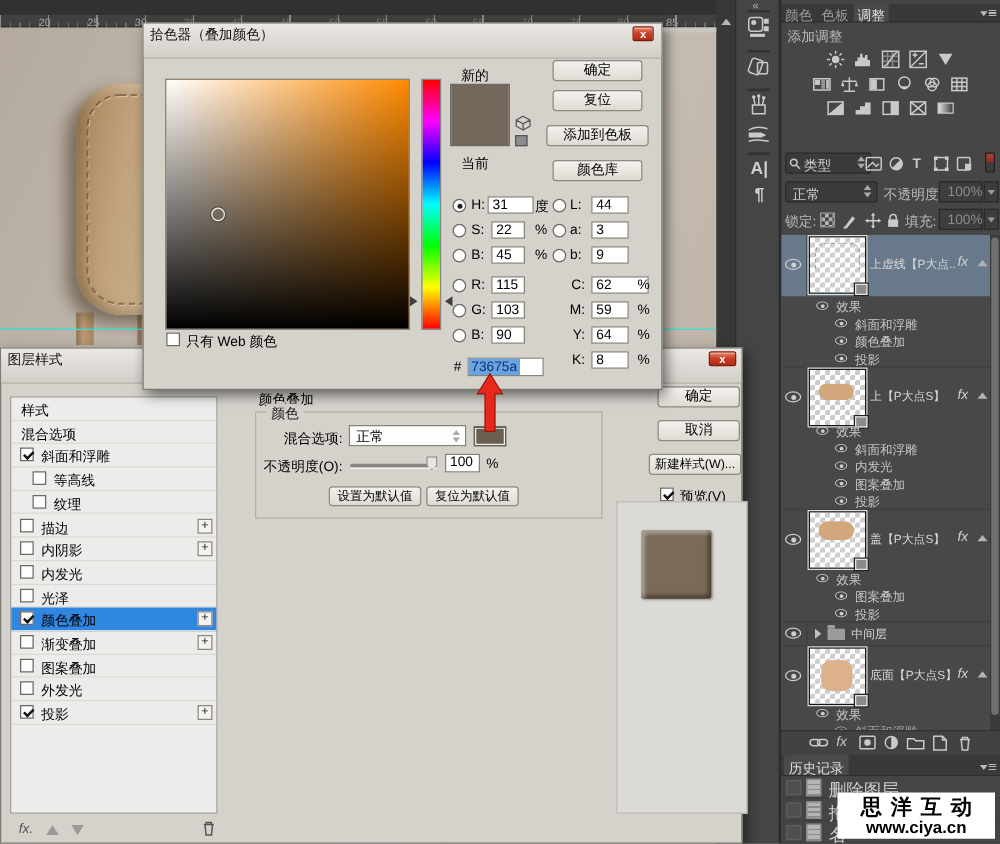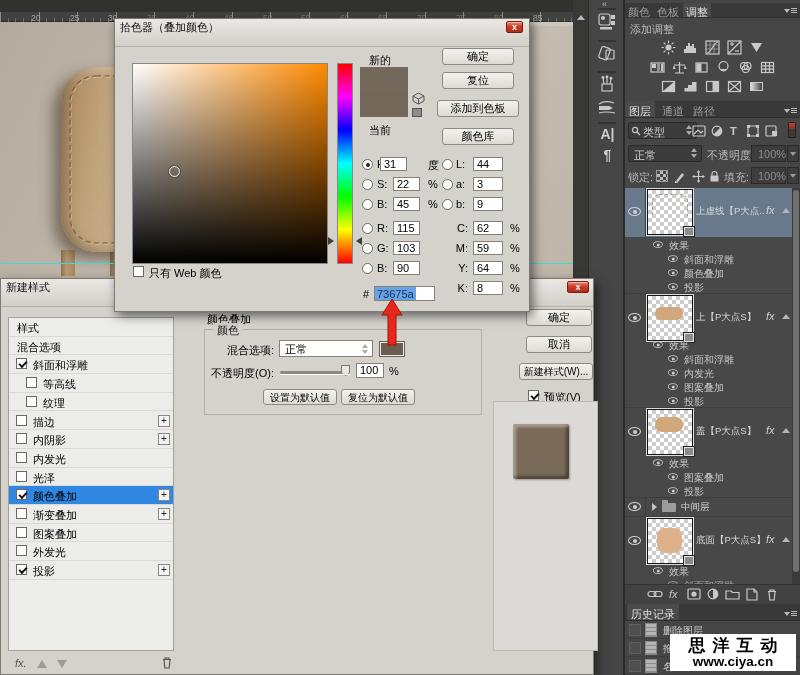--- a/index.html
+++ b/index.html
@@ -104,21 +104,21 @@
   .btoolbar { position:absolute; left:0; top:584px; width:175px; height:20px; background:#424242;
               border-top:1px solid #333; color:#b9b9b9; }
   .btoolbar svg { position:absolute; top:3px; }
   .hist-list { position:absolute; left:0; top:621px; width:175px; height:54px; background:#454545; }
   .hrow { position:absolute; left:0; width:175px; height:18px; border-bottom:1px solid #3d3d3d; }
   .hcheck { position:absolute; left:4px; top:3px; width:12px; height:12px; background:#4f4f4f;
             border:1px solid #5f5f5f; }
   .hdoc { position:absolute; left:20px; top:2px; width:12px; height:14px; background:#b5b5b5;
           border:1px solid #888;
           background-image:repeating-linear-gradient(to bottom,transparent 0 3px,#8a8a8a 3px 4px); }
-  .hlabel { position:absolute; left:38px; top:3px; font-size:10px; color:#cdcdcd; }
+  .hlabel { position:absolute; left:38px; top:3px; font-size:14px; color:#cdcdcd; }
   .watermark { left:670px; top:634px; width:126px; height:37px; background:#ffffff; z-index:40;
                text-align:center; color:#000; }
   .wm1 { font-size:17px; font-weight:bold; letter-spacing:7px; padding-top:0px; text-indent:7px; }
   .wm2 { font-size:13.5px; font-weight:bold; margin-top:-3px; }
 
   
   .dialog { position:absolute; background:#d5d2cc; border:1px solid #7d7973;
             box-shadow:3px 4px 10px rgba(0,0,0,.55); }
   .titlebar { position:absolute; left:0; top:0; width:100%; height:28px;
       background:linear-gradient(#ebe8e4,#d2cec8); border-bottom:1px solid #b3afa9;
@@ -354,26 +354,20 @@
               <linearGradient id="gm">
                 <stop offset="0" stop-color="#e8e8e8"></stop>
                 <stop offset="1" stop-color="#3a3a3a"></stop>
               </linearGradient>
             </defs>
             <rect x="1.5" y="3.5" width="12" height="8" fill="url(#gm)" stroke="#c9c9c9"></rect>
           </svg></span>
     </div>
 
     
-    <div class="tabbar" style="top:101px;height:17px">
-      <div class="tab active" style="left:0px;width:30px;padding-top:3px">图层</div>
-      <div class="tab" style="left:33px;width:30px;padding-top:3px">通道</div>
-      <div class="tab" style="left:64px;width:30px;padding-top:3px">路径</div>
-      <div class="pmenu" style="right:3px;top:6px"></div>
-    </div>
     <div class="ddown" style="left:3px;top:122px;width:69px;height:17px">
       <svg width="10" height="10" style="position:absolute;left:2px;top:3px">
           <circle cx="4" cy="4" r="2.6" class="ln"></circle>
           <path d="M6 6 L9 9" class="ln"></path>
         </svg>
       <span style="position:absolute;left:14px;top:2px">类型</span>
       <span class="updown" style="right:3px;top:2px"></span>
     </div>
     <span><svg width="14" height="12" style="position:absolute;left:67px;top:125px">
           <rect x="1" y="1" width="12" height="10" rx="1" class="ln"></rect>
@@ -603,21 +597,21 @@
     </div>
   </div>
 
   <div class="abs watermark">
     <div class="wm1">思洋互动</div>
     <div class="wm2">www.ciya.cn</div>
   </div>
 
   <div class="dialog" style="left:0;top:278px;width:594px;height:397px">
     <div class="titlebar">
-      <span class="titletext">新建样式</span>
+      <span class="titletext">图层样式</span>
       <span class="closebtn" style="right:4px;width:22px">x</span>
     </div>
 
     
     <div class="abs lslist" style="top:38px;left:7px">
       <div class="lsrow" style="top:0px">
         <span class="lslabel" style="left:8px">样式</span>
       </div>
       <div class="lsrow" style="top:18.7px">
         <span class="lslabel" style="left:8px">混合选项</span>
@@ -739,21 +733,21 @@
     </span>
     <span class="abs cubechip" style="left:297px;top:89px"></span>
 
     <div class="btn" style="left:327px;top:29px;width:72px;height:17px">确定</div>
     <div class="btn" style="left:327px;top:53px;width:72px;height:17px">复位</div>
     <div class="btn" style="left:322px;top:81px;width:82px;height:17px">添加到色板</div>
     <div class="btn" style="left:327px;top:109px;width:72px;height:17px">颜色库</div>
 
     <span class="radio on" style="left:247px;top:140px"></span>
     <span class="dlabel" style="left:262px;top:139px">H:</span>
-    <div class="input" style="left:265px;top:138px;width:27px;height:14px">31</div>
+    <div class="input" style="left:275px;top:138px;width:37px;height:14px">31</div>
     <span class="dlabel" style="left:313px;top:139px">度</span>
     <span class="radio" style="left:247px;top:160px"></span>
     <span class="dlabel" style="left:262px;top:159px">S:</span>
     <div class="input" style="left:278px;top:158px;width:27px;height:14px">22</div>
     <span class="dlabel" style="left:313px;top:159px">%</span>
     <span class="radio" style="left:247px;top:180px"></span>
     <span class="dlabel" style="left:262px;top:179px">B:</span>
     <div class="input" style="left:278px;top:178px;width:27px;height:14px">45</div>
     <span class="dlabel" style="left:313px;top:179px">%</span>
     <span class="radio" style="left:247px;top:204px"></span>
@@ -773,21 +767,21 @@
     <span class="radio" style="left:327px;top:140px"></span>
     <span class="dlabel" style="left:341px;top:139px">L:</span>
     <div class="input" style="left:358px;top:138px;width:30px;height:14px">44</div>
     <span class="radio" style="left:327px;top:160px"></span>
     <span class="dlabel" style="left:341px;top:159px">a:</span>
     <div class="input" style="left:358px;top:158px;width:30px;height:14px">3</div>
     <span class="radio" style="left:327px;top:180px"></span>
     <span class="dlabel" style="left:341px;top:179px">b:</span>
     <div class="input" style="left:358px;top:178px;width:30px;height:14px">9</div>
     <span class="dlabel" style="left:333px;top:203px;width:20px;text-align:right">C:</span>
-    <div class="input" style="left:358px;top:202px;width:30px;height:14px">62</div>
+    <div class="input" style="left:358px;top:202px;width:46px;height:14px">62</div>
     <span class="dlabel" style="left:395px;top:203px">%</span>
     <span class="dlabel" style="left:333px;top:223px;width:20px;text-align:right">M:</span>
     <div class="input" style="left:358px;top:222px;width:30px;height:14px">59</div>
     <span class="dlabel" style="left:395px;top:223px">%</span>
     <span class="dlabel" style="left:333px;top:243px;width:20px;text-align:right">Y:</span>
     <div class="input" style="left:358px;top:242px;width:30px;height:14px">64</div>
     <span class="dlabel" style="left:395px;top:243px">%</span>
     <span class="dlabel" style="left:333px;top:263px;width:20px;text-align:right">K:</span>
     <div class="input" style="left:358px;top:262px;width:30px;height:14px">8</div>
     <span class="dlabel" style="left:395px;top:263px">%</span>

